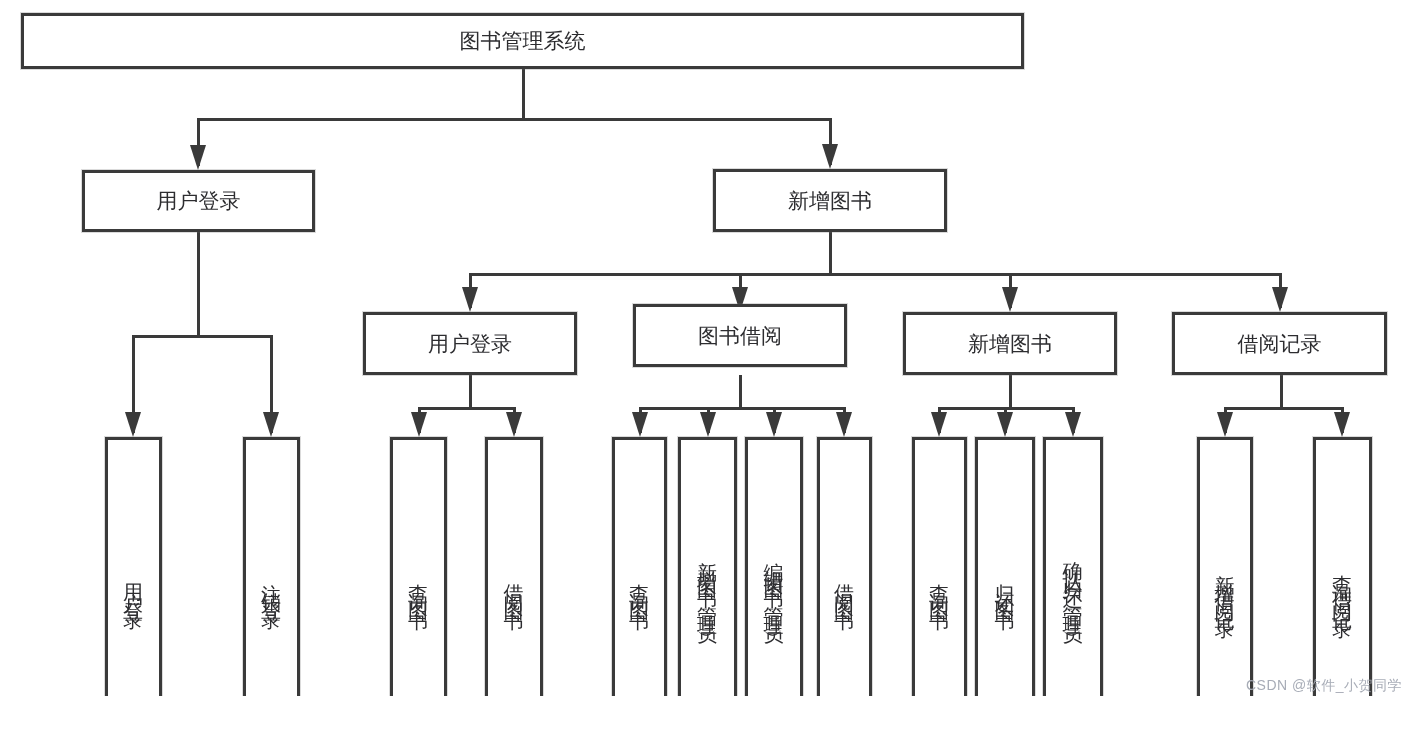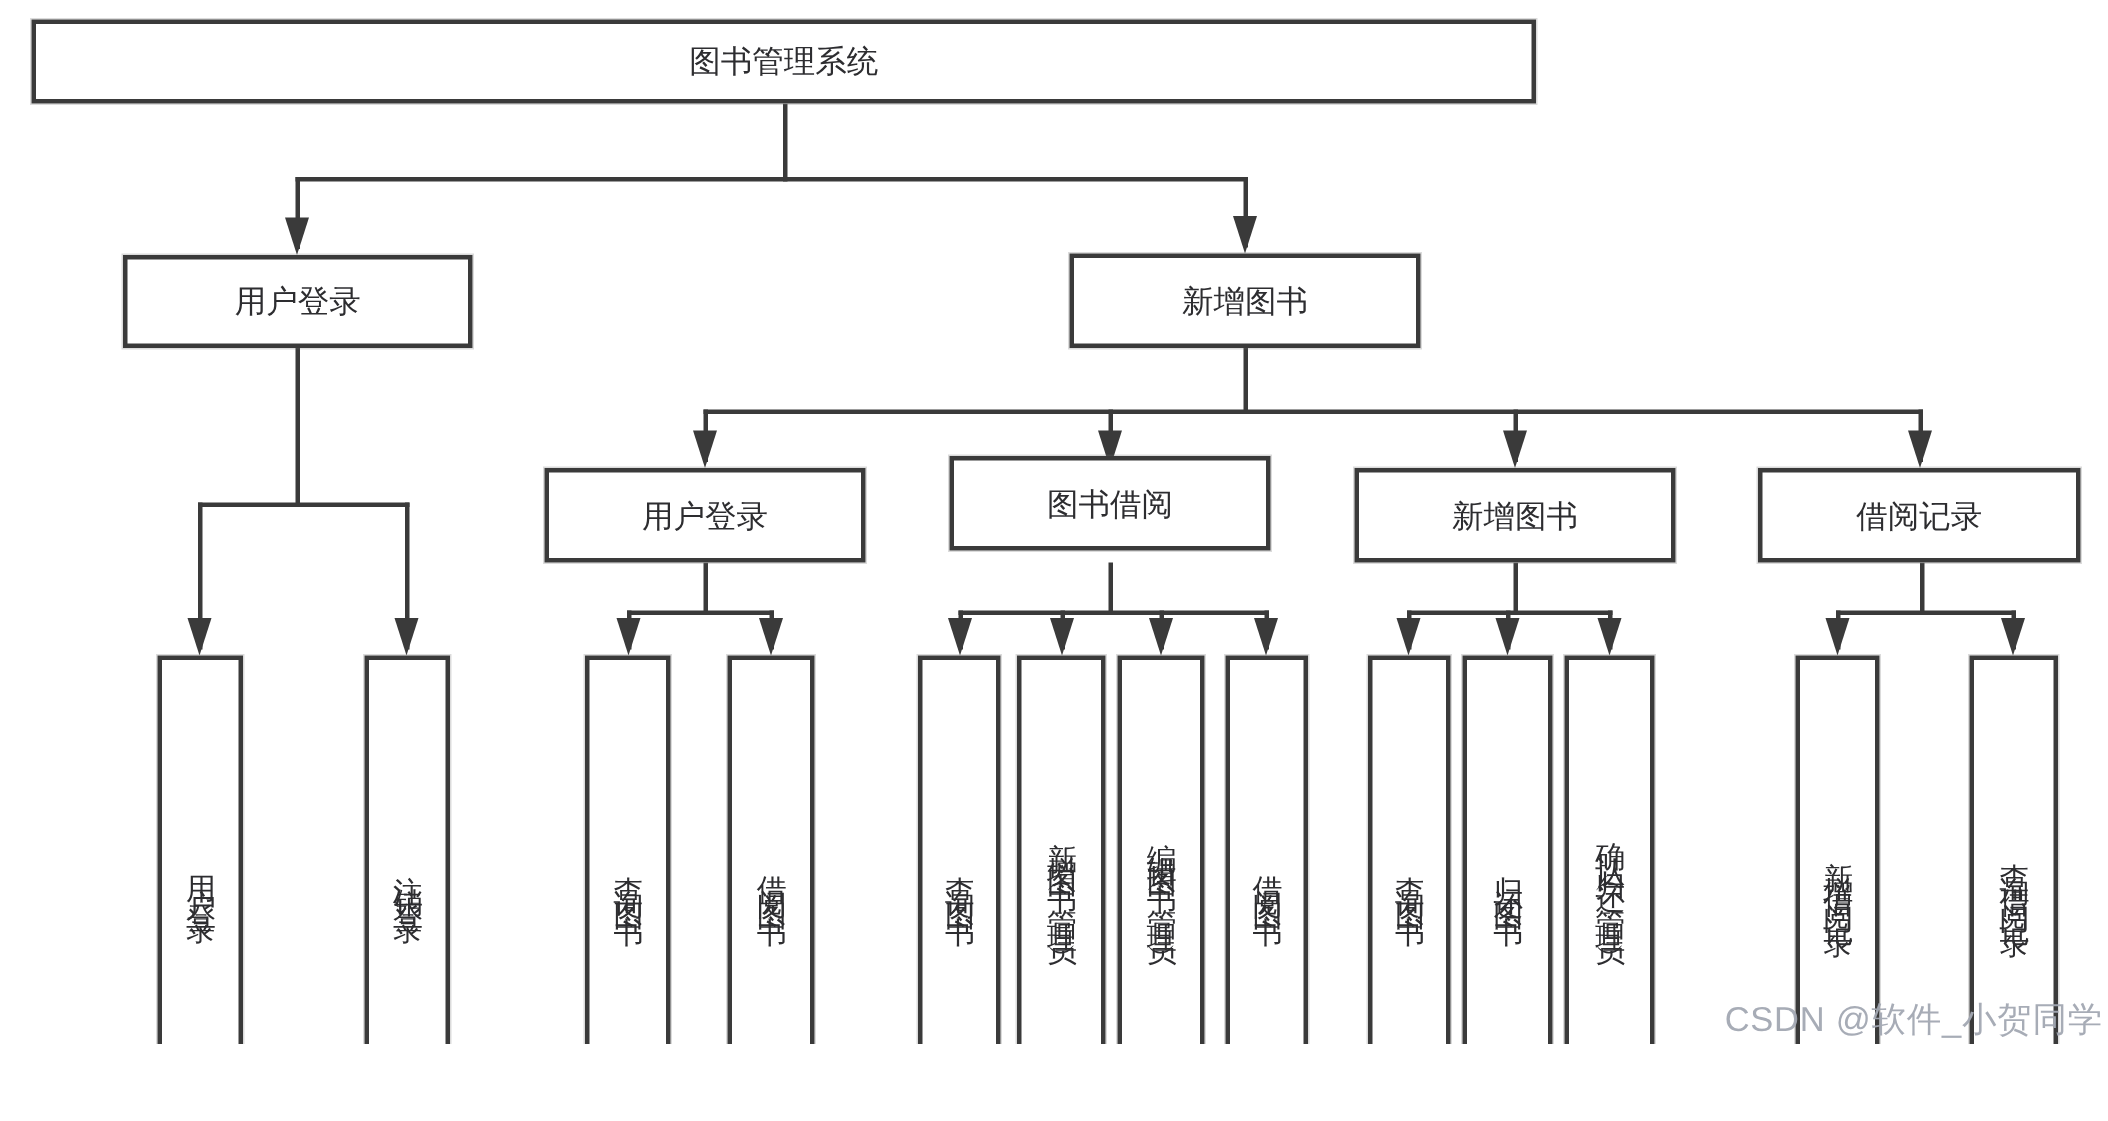--- a/index.html
+++ b/index.html
@@ -47,21 +47,21 @@
     width: 0;
     height: 0;
     border-left: 8px solid transparent;
     border-right: 8px solid transparent;
     border-top: 25px solid var(--line, #3a3a3a);
   }
   .watermark {
     position: absolute;
     right: 3px;
     bottom: 1px;
-    font-size: 23px;
+    font-size: 14px;
     color: var(--wm, #a3a8b3);
     opacity: 0.95;
     z-index: 10;
     letter-spacing: 0.5px;
     white-space: nowrap;
   }
 </style>
 </head>
 <body>
 

